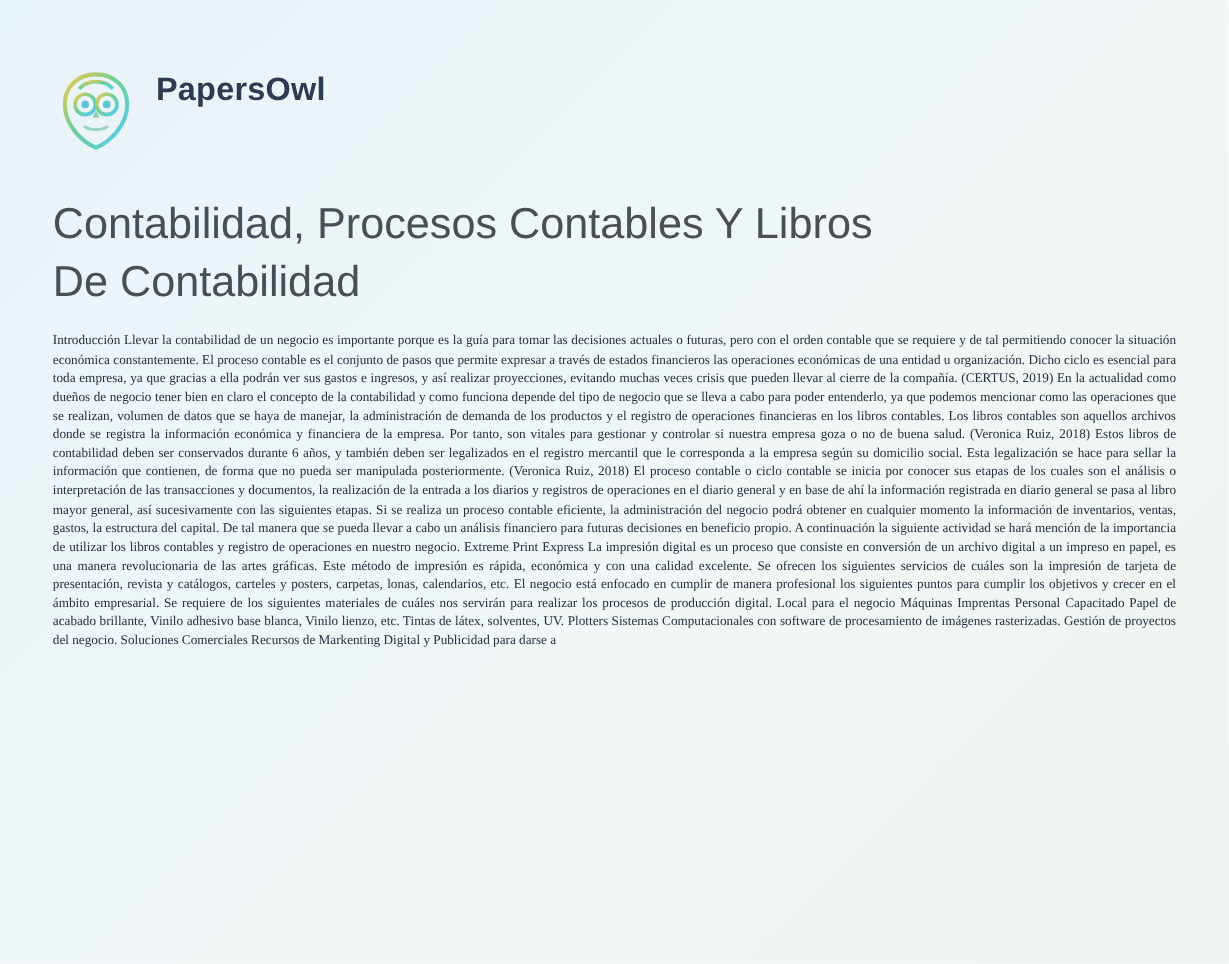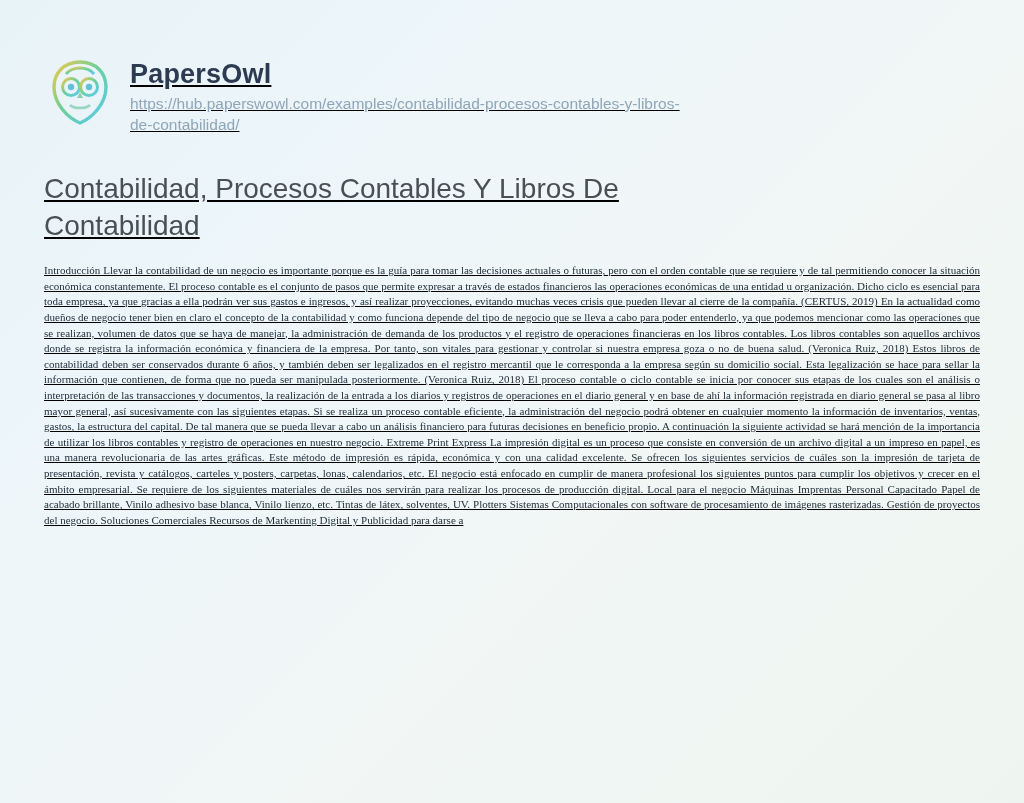--- a/index.html
+++ b/index.html
@@ -12,21 +12,20 @@
     background: linear-gradient(135deg, #e8f3f8 0%, #eef6f9 35%, #f2f7f6 60%, #eef4ef 100%);
     font-family: "Liberation Sans", sans-serif;
     overflow: hidden;
   }
   .page {
     position: relative;
     width: 1024px;
     height: 687px;
     box-sizing: border-box;
     padding: 0;
-    text-decoration: underline;
   }
   .header {
     display: flex;
     align-items: flex-start;
     padding: 52px 0 0 44px;
   }
   .logo {
     width: 72px;
     height: 72px;
     flex: 0 0 72px;
@@ -46,21 +45,21 @@
   }
   .brandurl {
     font-size: 15.5px;
     color: #8fa6b8;
     line-height: 1.35;
     max-width: 560px;
     word-break: break-word;
   }
   .title {
     margin: 34px 44px 0 44px;
-    font-size: 28px;
+    font-size: 36px;
     color: #4a4f55;
     line-height: 1.35;
     font-weight: normal;
     max-width: 730px;
   }
   .body-text {
     margin: 18px 44px 0 44px;
     font-family: "Liberation Serif", serif;
     font-size: 11px;
     line-height: 1.42;
@@ -90,21 +89,20 @@
         <circle cx="45" cy="31" r="8.5" fill="none" stroke="url(#owlgrad)" stroke-width="3"></circle>
         <circle cx="27" cy="31" r="3.2" fill="#5ec3d8"></circle>
         <circle cx="45" cy="31" r="3.2" fill="#5ec3d8"></circle>
         <path d="M36 36 L33 42 L39 42 Z" fill="#8ad0b0"></path>
         <path d="M22 18 C26 13 32 12 36 12 C40 12 46 13 50 18" fill="none" stroke="url(#owlgrad)" stroke-width="3"></path>
         <path d="M26 49 C30 53 42 53 46 49" fill="none" stroke="#9ad4c3" stroke-width="2.6"></path>
       </svg>
     </div>
     <div class="brandblock">
       <div class="brandname">PapersOwl</div>
-      <div class="brandurl">https://hub.paperswowl.com/examples/contabilidad-procesos-contables-y-libros-de-contabilidad/</div>
     </div>
   </div>
 
   <h1 class="title">Contabilidad, Procesos Contables Y Libros De Contabilidad</h1>
 
   <div class="body-text">Introducción Llevar la contabilidad de un negocio es importante porque es la guía para tomar las decisiones actuales o futuras, pero con el orden contable que se requiere y de tal permitiendo conocer la situación económica constantemente. El proceso contable es el conjunto de pasos que permite expresar a través de estados financieros las operaciones económicas de una entidad u organización. Dicho ciclo es esencial para toda empresa, ya que gracias a ella podrán ver sus gastos e ingresos, y así realizar proyecciones, evitando muchas veces crisis que pueden llevar al cierre de la compañía. (CERTUS, 2019) En la actualidad como dueños de negocio tener bien en claro el concepto de la contabilidad y como funciona depende del tipo de negocio que se lleva a cabo para poder entenderlo, ya que podemos mencionar como las operaciones que se realizan, volumen de datos que se haya de manejar, la administración de demanda de los productos y el registro de operaciones financieras en los libros contables. Los libros contables son aquellos archivos donde se registra la información económica y financiera de la empresa. Por tanto, son vitales para gestionar y controlar si nuestra empresa goza o no de buena salud. (Veronica Ruiz, 2018) Estos libros de contabilidad deben ser conservados durante 6 años, y también deben ser legalizados en el registro mercantil que le corresponda a la empresa según su domicilio social. Esta legalización se hace para sellar la información que contienen, de forma que no pueda ser manipulada posteriormente. (Veronica Ruiz, 2018) El proceso contable o ciclo contable se inicia por conocer sus etapas de los cuales son el análisis o interpretación de las transacciones y documentos, la realización de la entrada a los diarios y registros de operaciones en el diario general y en base de ahí la información registrada en diario general se pasa al libro mayor general, así sucesivamente con las siguientes etapas. Si se realiza un proceso contable eficiente, la administración del negocio podrá obtener en cualquier momento la información de inventarios, ventas, gastos, la estructura del capital. De tal manera que se pueda llevar a cabo un análisis financiero para futuras decisiones en beneficio propio. A continuación la siguiente actividad se hará mención de la importancia de utilizar los libros contables y registro de operaciones en nuestro negocio. Extreme Print Express La impresión digital es un proceso que consiste en conversión de un archivo digital a un impreso en papel, es una manera revolucionaria de las artes gráficas. Este método de impresión es rápida, económica y con una calidad excelente. Se ofrecen los siguientes servicios de cuáles son la impresión de tarjeta de presentación, revista y catálogos, carteles y posters, carpetas, lonas, calendarios, etc. El negocio está enfocado en cumplir de manera profesional los siguientes puntos para cumplir los objetivos y crecer en el ámbito empresarial. Se requiere de los siguientes materiales de cuáles nos servirán para realizar los procesos de producción digital. Local para el negocio Máquinas Imprentas Personal Capacitado Papel de acabado brillante, Vinilo adhesivo base blanca, Vinilo lienzo, etc. Tintas de látex, solventes, UV. Plotters Sistemas Computacionales con software de procesamiento de imágenes rasterizadas. Gestión de proyectos del negocio. Soluciones Comerciales Recursos de Markenting Digital y Publicidad para darse a</div>
 
 </div>
 
 </body></html>

